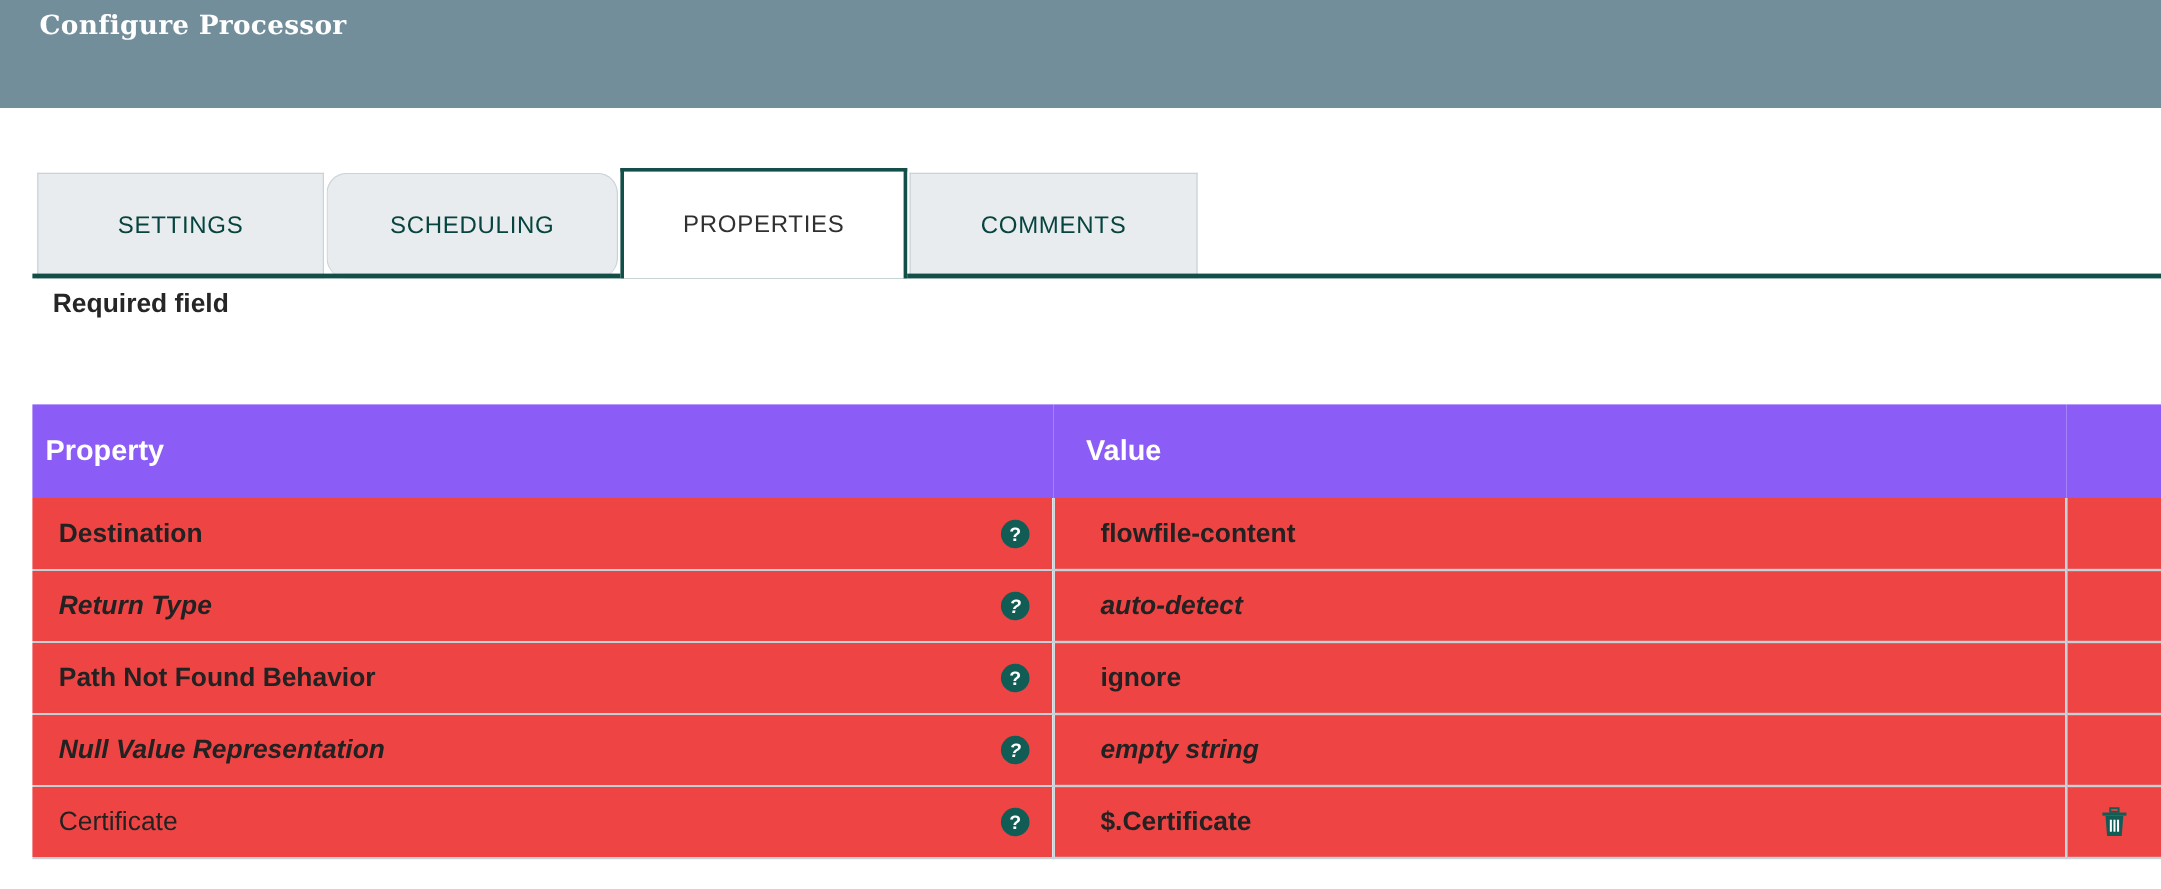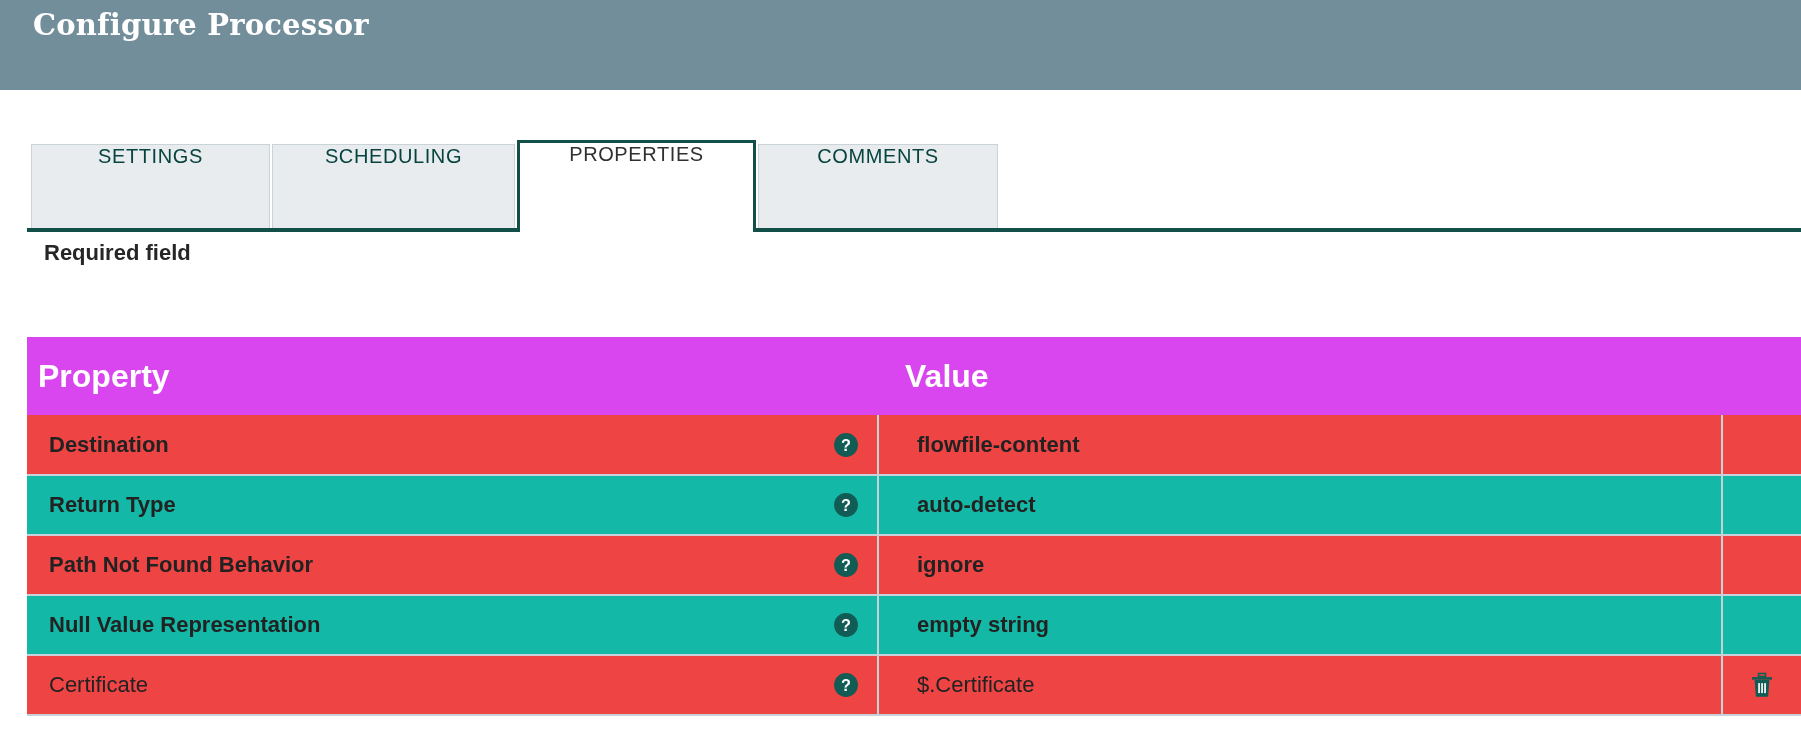--- a/index.html
+++ b/index.html
@@ -22,21 +22,21 @@
     width: 1801px;
     height: 90px;
     background: #728e9b;
     box-sizing: border-box;
   }
   .dialog-title {
     position: absolute;
     left: 33px;
     top: 8px;
     font-family: "DejaVu Serif", "Liberation Serif", serif;
-    font-size: 29px;
+    font-size: 22px;
     font-weight: bold;
     color: #ffffff;
     letter-spacing: 0.2px;
     white-space: nowrap;
   }
 
   
   .tab-strip {
     position: absolute;
     left: 0;
@@ -51,42 +51,42 @@
     width: 1774px;
     height: 4px;
     background: #124f49;
   }
   .tab {
     position: absolute;
     top: 4px;
     height: 88px;
     box-sizing: border-box;
     display: flex;
-    align-items: flex-start;
+    align-items: center;
     justify-content: center;
     font-size: 20px;
     letter-spacing: 0.6px;
     background: #e8ecef;
     border: 1px solid #c9d3d8;
     border-bottom: none;
     color: #07443f;
     cursor: pointer;
     user-select: none;
   }
   .tab.active {
     top: 0px;
     height: 92px;
     background: #ffffff;
     border: 3px solid #124f49;
     border-bottom: none;
     color: #303030;
     z-index: 5;
   }
   #tab0 { left: 31px;  width: 239px; }
-  #tab1 { left: 272px; width: 243px; }
+  #tab1 { left: 272px; width: 243px; border-radius: 17px; }
   #tab2 { left: 517px; width: 239px; }
   #tab3 { left: 758px; width: 240px; }
 
   
   .required-field-label {
     position: absolute;
     left: 44px;
     top: 240px;
     font-size: 22px;
     font-weight: bold;
@@ -97,23 +97,23 @@
   
   .prop-table {
     position: absolute;
     left: 27px;
     top: 337px;
     width: 1774px;
     border-collapse: collapse;
     table-layout: fixed;
   }
   .prop-table th {
-    background: #d946ef;
+    background: #8b5cf6;
     color: #ffffff;
-    font-size: 32px;
+    font-size: 24px;
     font-weight: bold;
     text-align: left;
     height: 78px;
     padding: 0 0 0 0;
     border: none;
     vertical-align: middle;
     box-sizing: border-box;
   }
   .prop-table th.col-prop   { width: 851px; padding-left: 11px; }
   .prop-table th.col-val    { width: 844px; padding-left: 27px; }
@@ -122,39 +122,39 @@
   .prop-table td {
     height: 60px;
     font-size: 22px;
     color: #222222;
     vertical-align: middle;
     box-sizing: border-box;
     border-bottom: 2px solid #c6d2d7;
     padding: 0;
   }
   .prop-table tr.row-even td { background: #ef4444; }
-  .prop-table tr.row-odd  td { background: #14b8a6; }
+  .prop-table tr.row-odd  td { background: #ef4444; font-style: italic; }
 
   td.cell-prop {
     position: relative;
     padding-left: 22px;
     border-right: 2px solid #c6d2d7;
     font-weight: bold;
     white-space: nowrap;
   }
   td.cell-prop.not-required { font-weight: normal; }
 
   td.cell-val {
     padding-left: 38px;
     font-weight: bold;
     border-right: 2px solid #c6d2d7;
     white-space: nowrap;
     overflow: hidden;
   }
-  td.cell-val.not-required { font-weight: normal; margin-top: 27px; }
+  td.cell-val.not-required { font-weight: bold; margin-top: 27px; }
 
   td.cell-action {
     text-align: center;
   }
 
   .help-icon {
     position: absolute;
     right: 18px;
     top: 50%;
     transform: translateY(-50%);

